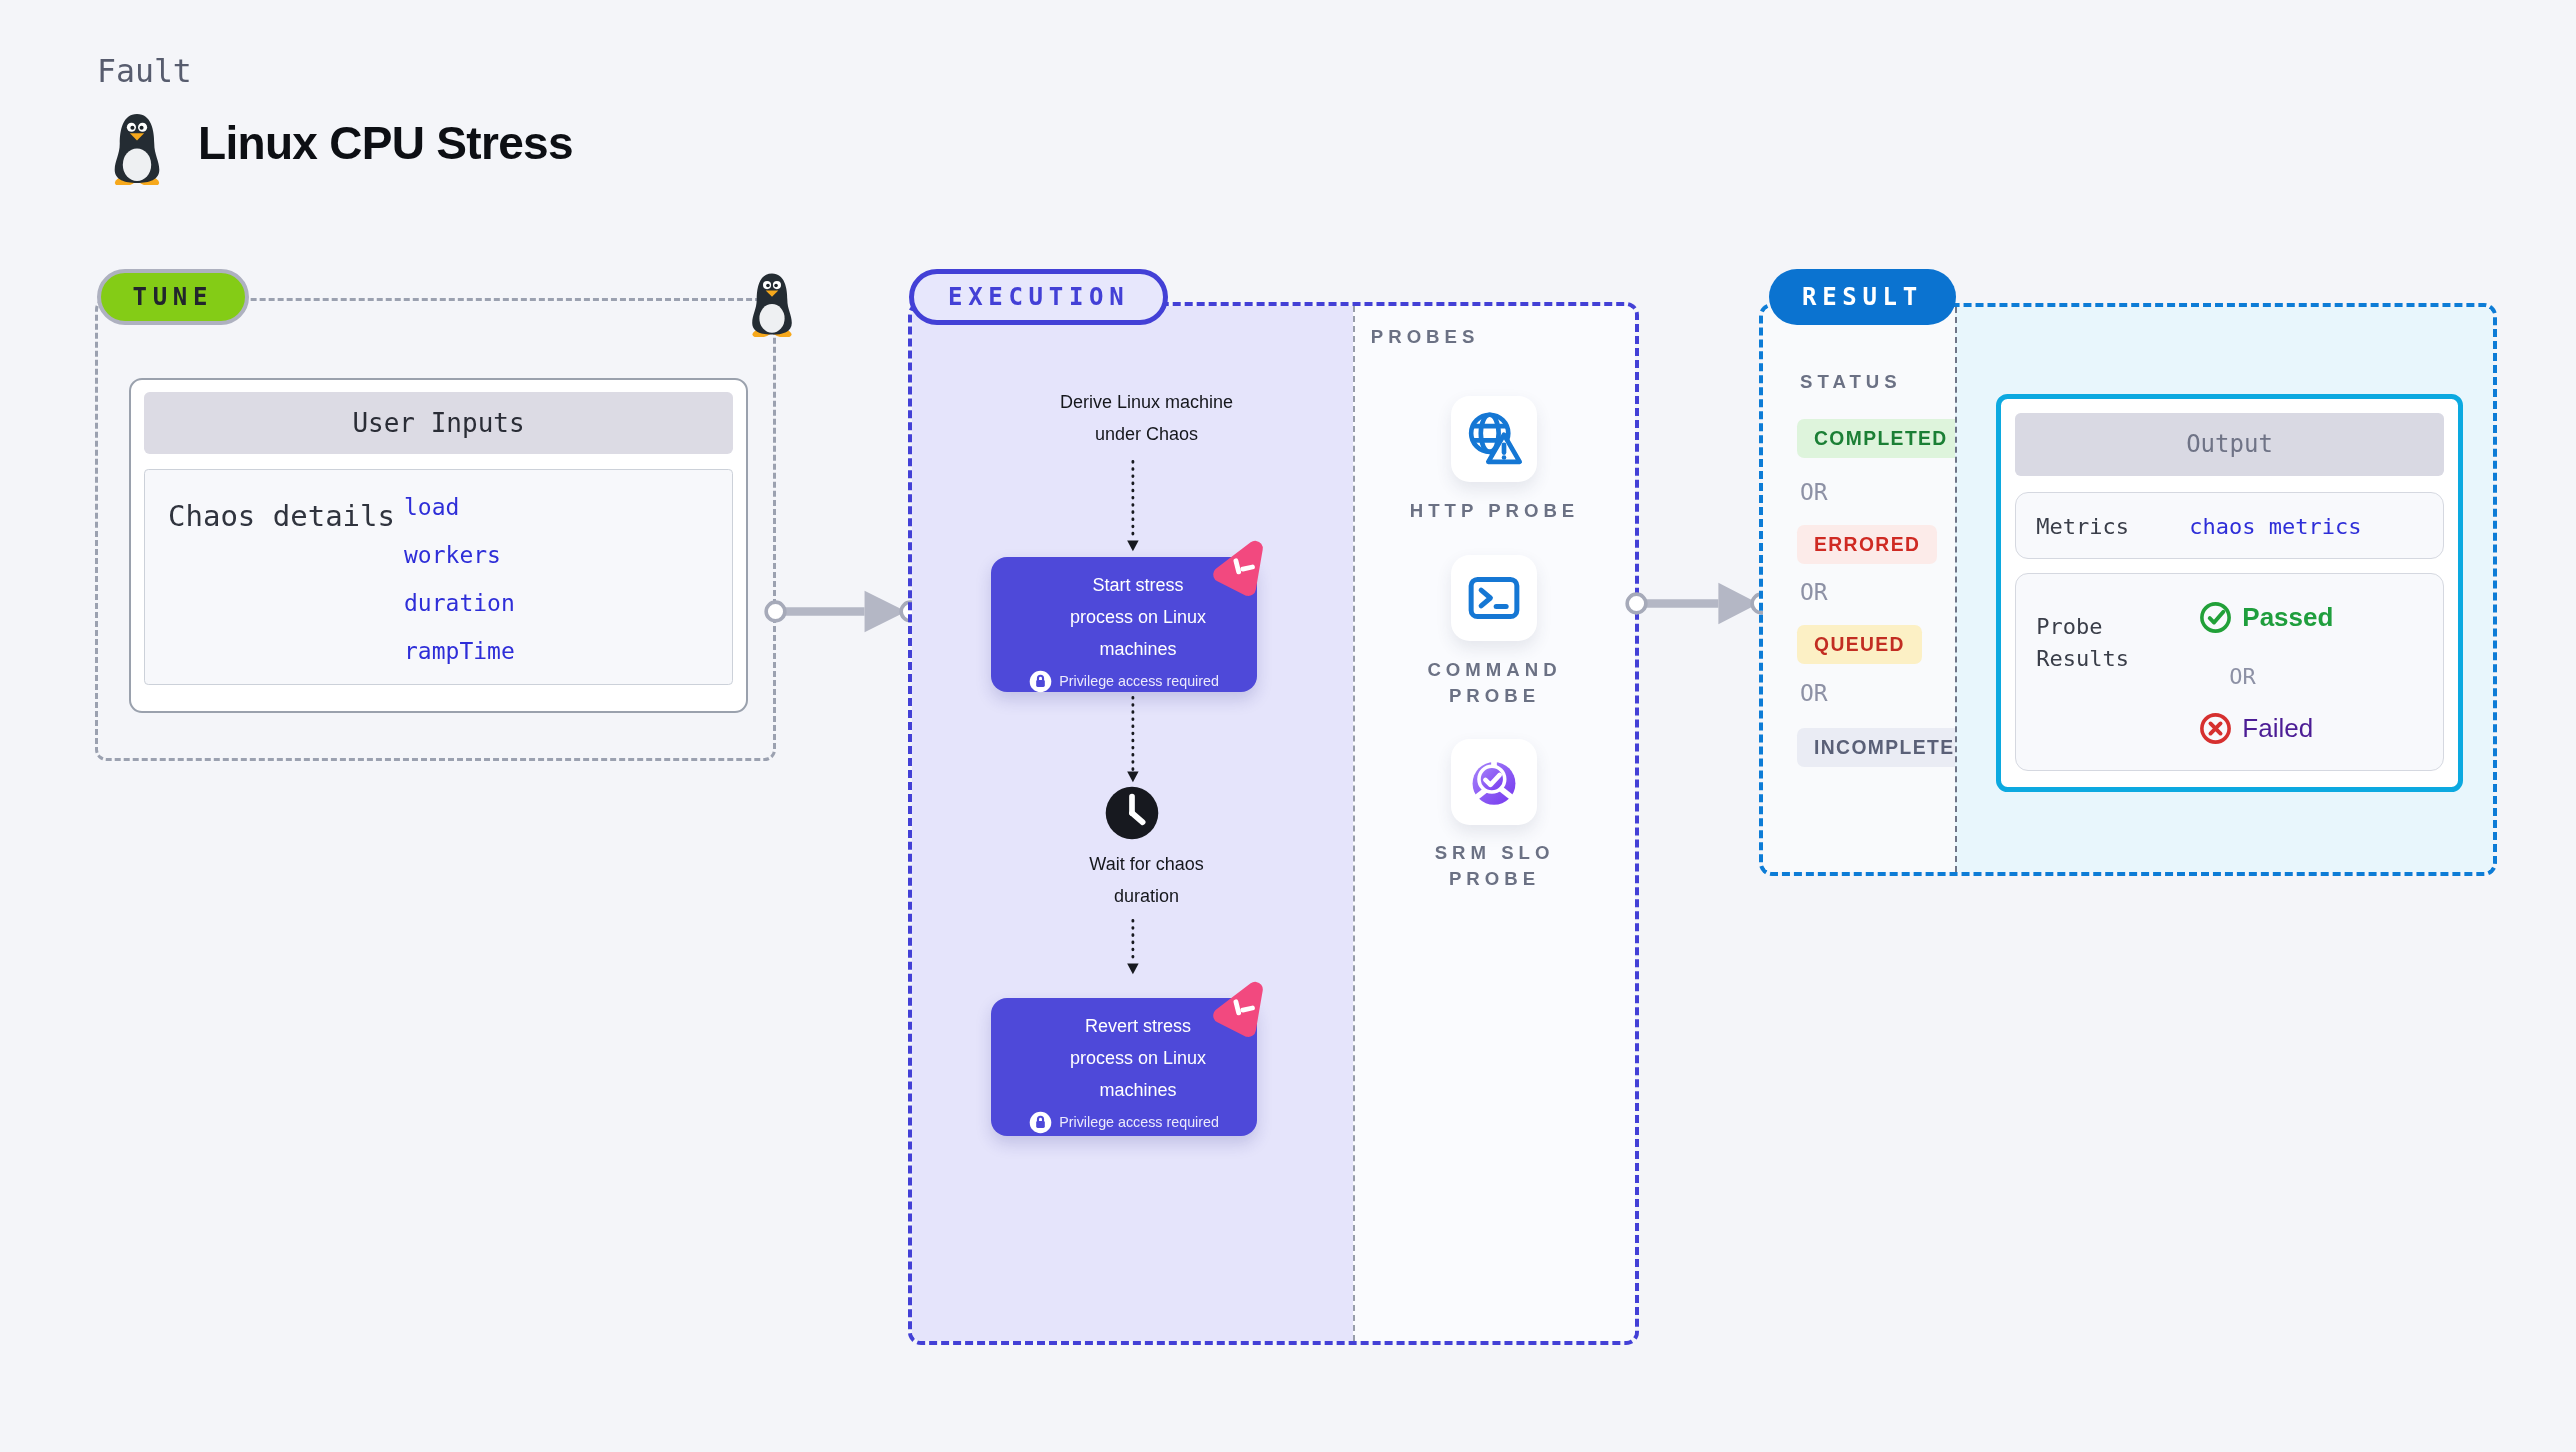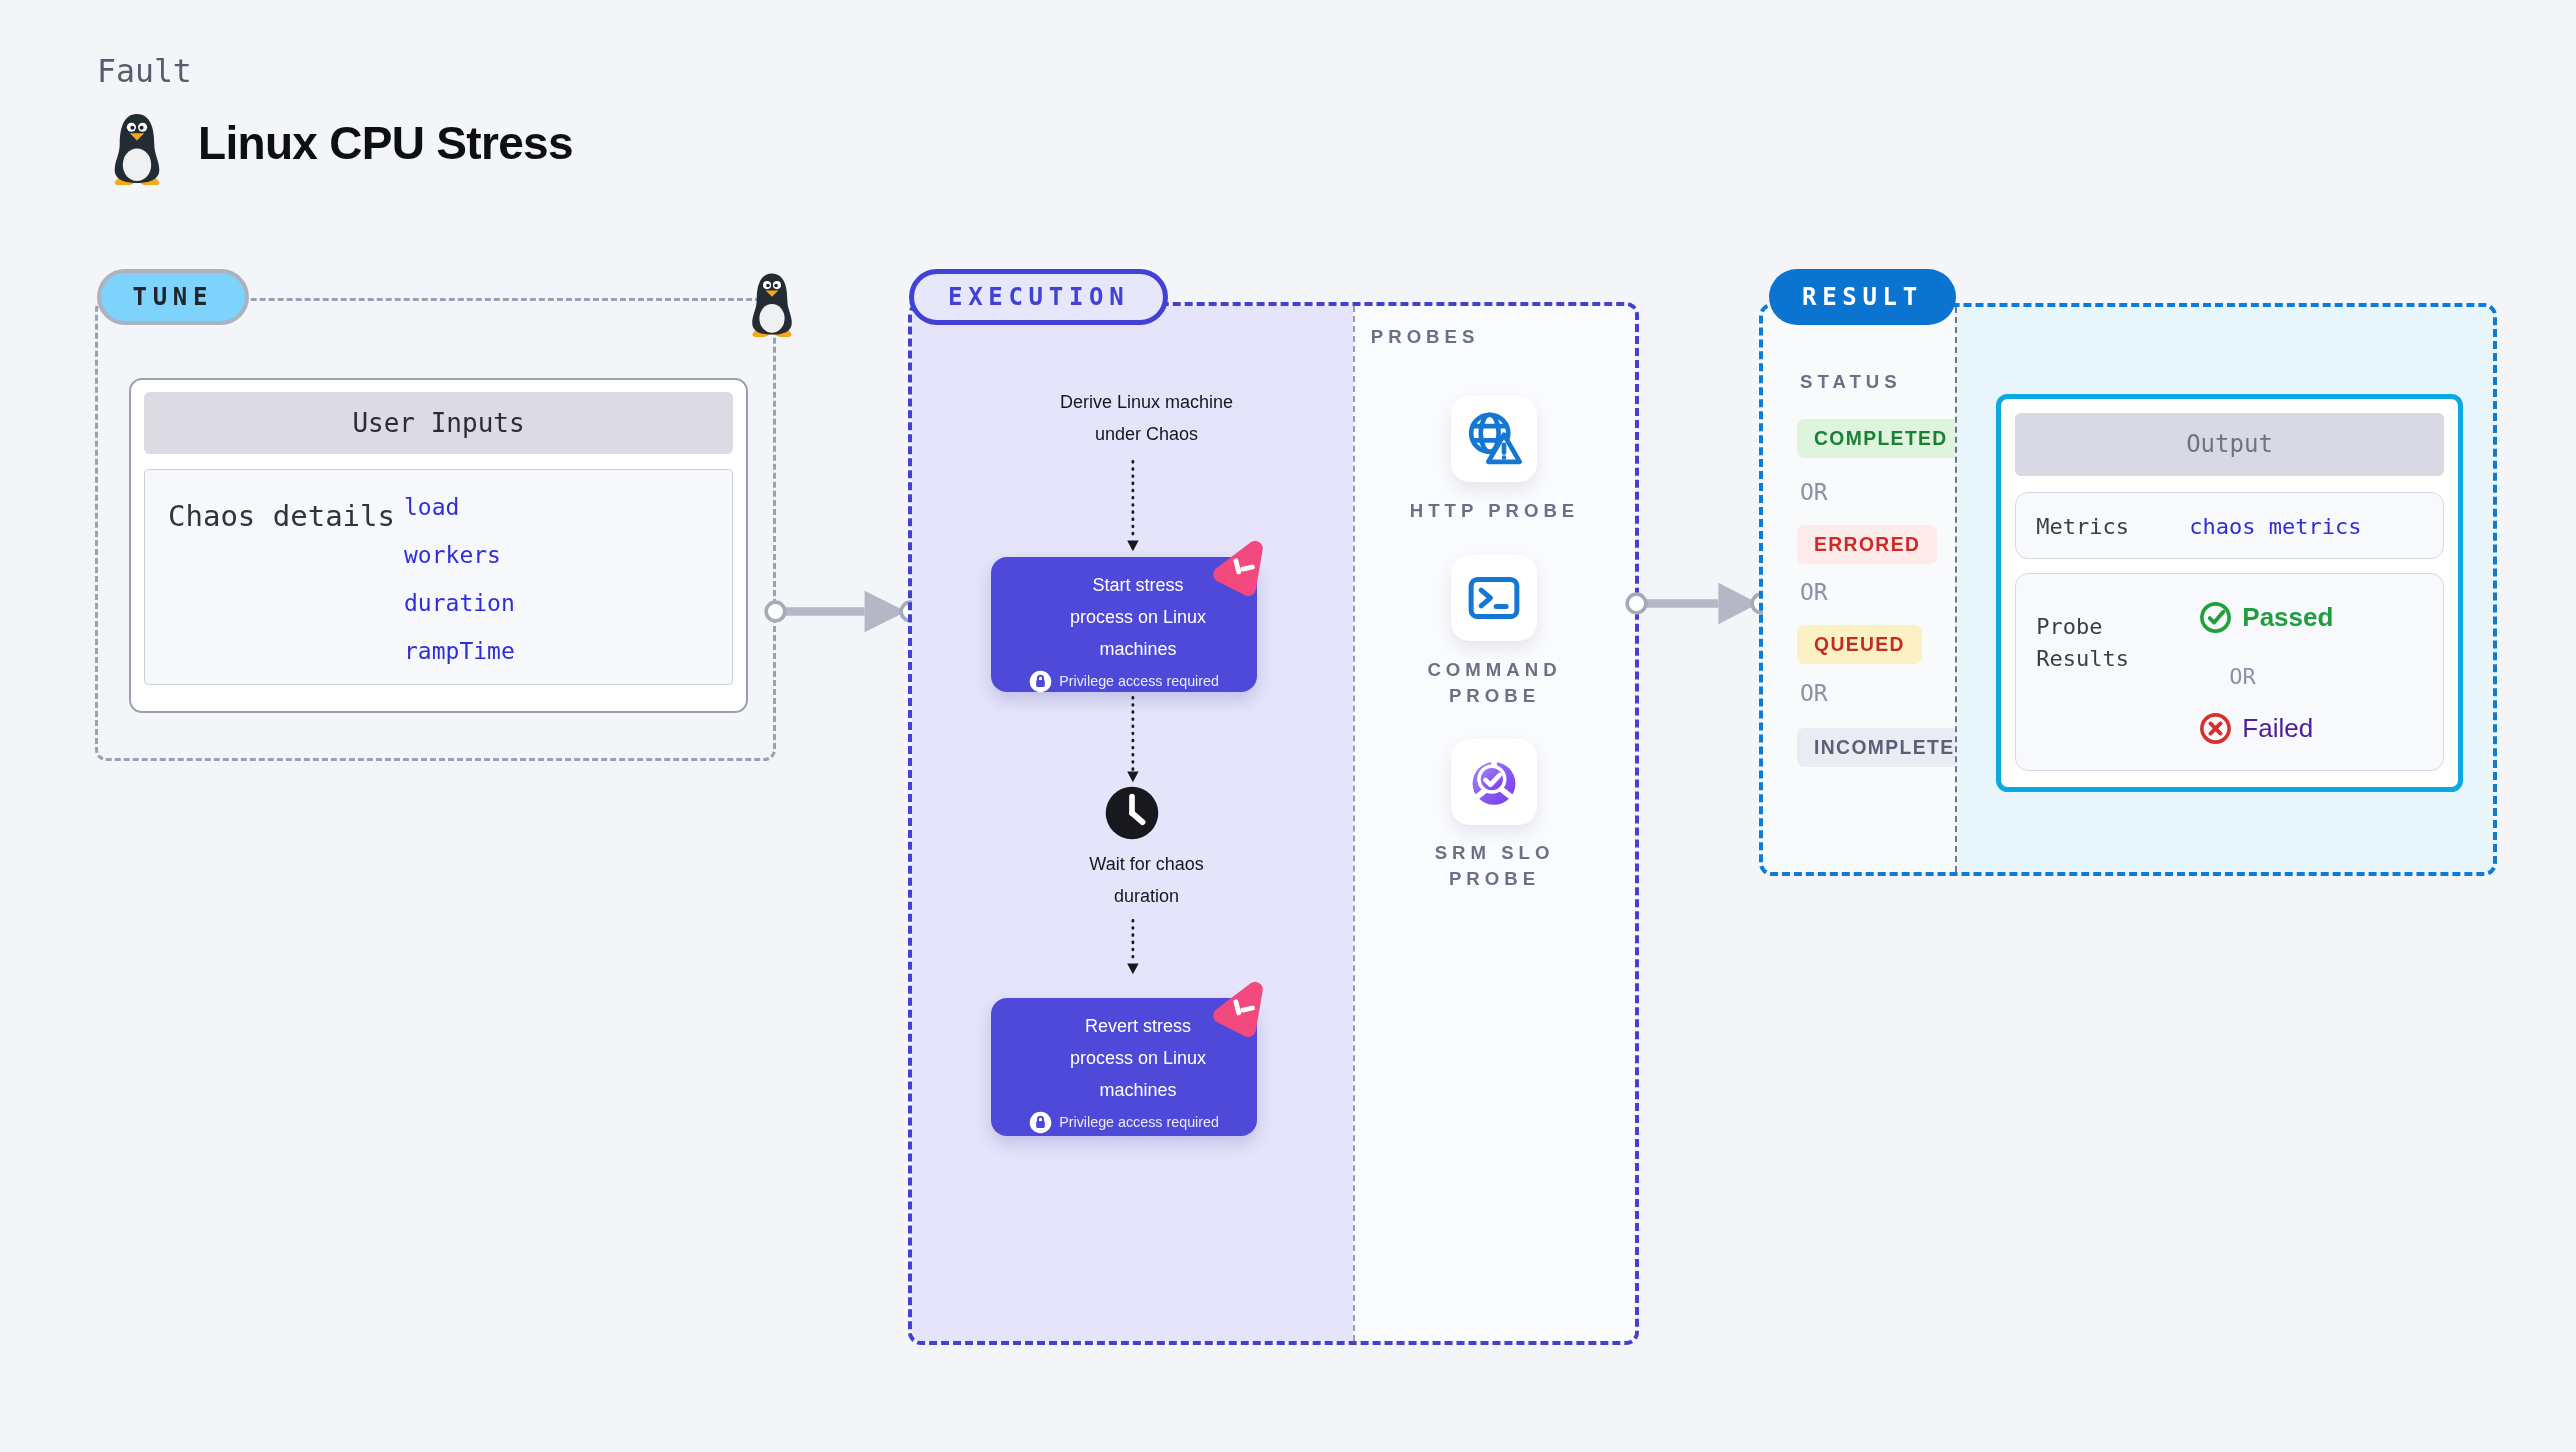--- a/index.html
+++ b/index.html
@@ -15,21 +15,21 @@
   .kicker { position:absolute; left:97px; top:53px; font-family:"DejaVu Sans Mono",monospace;
             font-size:31.5px; color:#575c6e; }
   .page-title { position:absolute; left:198px; top:116px; font-size:46px; font-weight:bold; color:#0d0f14; letter-spacing:-0.7px; }
   .tux-header { position:absolute; left:106px; top:112px; width:62px; height:73px; }
   .tux-tune   { position:absolute; left:745px; top:271px; width:54px; height:66px; z-index:3; }
 
   
   .pill { position:absolute; height:56px; border-radius:29px; display:inline-flex;
           align-items:center; justify-content:center; z-index:5;
           font-family:"DejaVu Sans Mono",monospace; font-weight:bold; font-size:24px; letter-spacing:5.7px; }
-  .pill-tune { left:97px; top:269px; padding:0 31.5px; background:#7dd3fc;
+  .pill-tune { left:97px; top:269px; padding:0 31.5px; background:#84cc16;
                border:4.3px solid #aeb1c0; color:#22252d; }
   .pill-exec { left:909px; top:269px; padding:0 34px; background:var(--pill-lavender,#e7e7fc);
                border:5px solid var(--indigo,#4340d6); color:var(--indigo,#4340d6); }
   .pill-result { left:1769px; top:269px; padding:0 33px; background:var(--blue,#0b73d0);
                  border:none; color:#ffffff; }
 
   
   .tune-box { position:absolute; left:95px; top:298px; width:681px; height:463px;
               border:3.6px dashed var(--gray-dash,#9ba1b0); border-radius:11.5px; }
   .ui-card { position:absolute; left:129px; top:378px; width:619px; height:335px;

